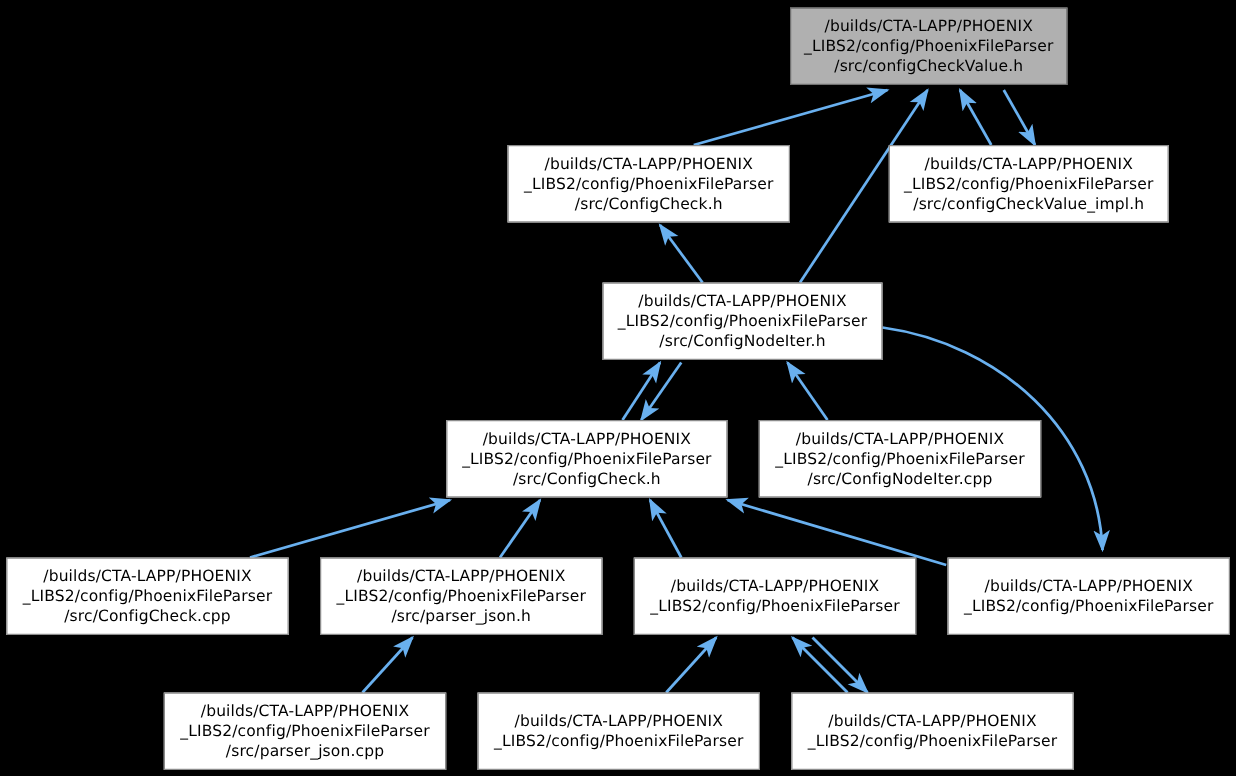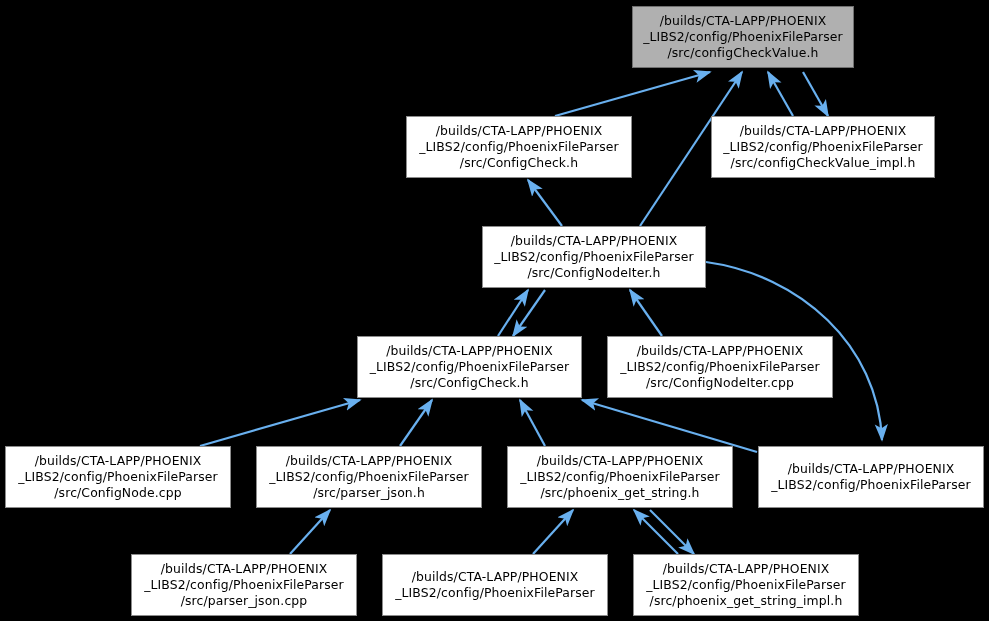--- a/index.html
+++ b/index.html
@@ -106,45 +106,43 @@
         <span class="node-line">/src/ConfigCheck.h</span>
       </div>
       <div class="node-box" style="left: 607px; top: 336px; width: 226px; height: 62px;">
         <span class="node-line">/builds/CTA-LAPP/PHOENIX</span>
         <span class="node-line">_LIBS2/config/PhoenixFileParser</span>
         <span class="node-line">/src/ConfigNodeIter.cpp</span>
       </div>
       <div class="node-box" style="left: 5px; top: 446px; width: 226px; height: 62px;">
         <span class="node-line">/builds/CTA-LAPP/PHOENIX</span>
         <span class="node-line">_LIBS2/config/PhoenixFileParser</span>
-        <span class="node-line">/src/ConfigNode.cpp</span>
+        <span class="node-line">/src/ConfigCheck.cpp</span>
       </div>
       <div class="node-box" style="left: 256px; top: 446px; width: 226px; height: 62px;">
         <span class="node-line">/builds/CTA-LAPP/PHOENIX</span>
         <span class="node-line">_LIBS2/config/PhoenixFileParser</span>
         <span class="node-line">/src/parser_json.h</span>
       </div>
       <div class="node-box" style="left: 507px; top: 446px; width: 226px; height: 62px;">
         <span class="node-line">/builds/CTA-LAPP/PHOENIX</span>
         <span class="node-line">_LIBS2/config/PhoenixFileParser</span>
-        <span class="node-line">/src/phoenix_get_string.h</span>
       </div>
       <div class="node-box" style="left: 758px; top: 446px; width: 226px; height: 62px;">
         <span class="node-line">/builds/CTA-LAPP/PHOENIX</span>
         <span class="node-line">_LIBS2/config/PhoenixFileParser</span>
       </div>
       <div class="node-box" style="left: 131px; top: 554px; width: 226px; height: 62px;">
         <span class="node-line">/builds/CTA-LAPP/PHOENIX</span>
         <span class="node-line">_LIBS2/config/PhoenixFileParser</span>
         <span class="node-line">/src/parser_json.cpp</span>
       </div>
       <div class="node-box" style="left: 382px; top: 554px; width: 226px; height: 62px;">
         <span class="node-line">/builds/CTA-LAPP/PHOENIX</span>
         <span class="node-line">_LIBS2/config/PhoenixFileParser</span>
       </div>
       <div class="node-box" style="left: 633px; top: 554px; width: 226px; height: 62px;">
         <span class="node-line">/builds/CTA-LAPP/PHOENIX</span>
         <span class="node-line">_LIBS2/config/PhoenixFileParser</span>
-        <span class="node-line">/src/phoenix_get_string_impl.h</span>
       </div>
     </div>
 
 </div>
 
 </body></html>

